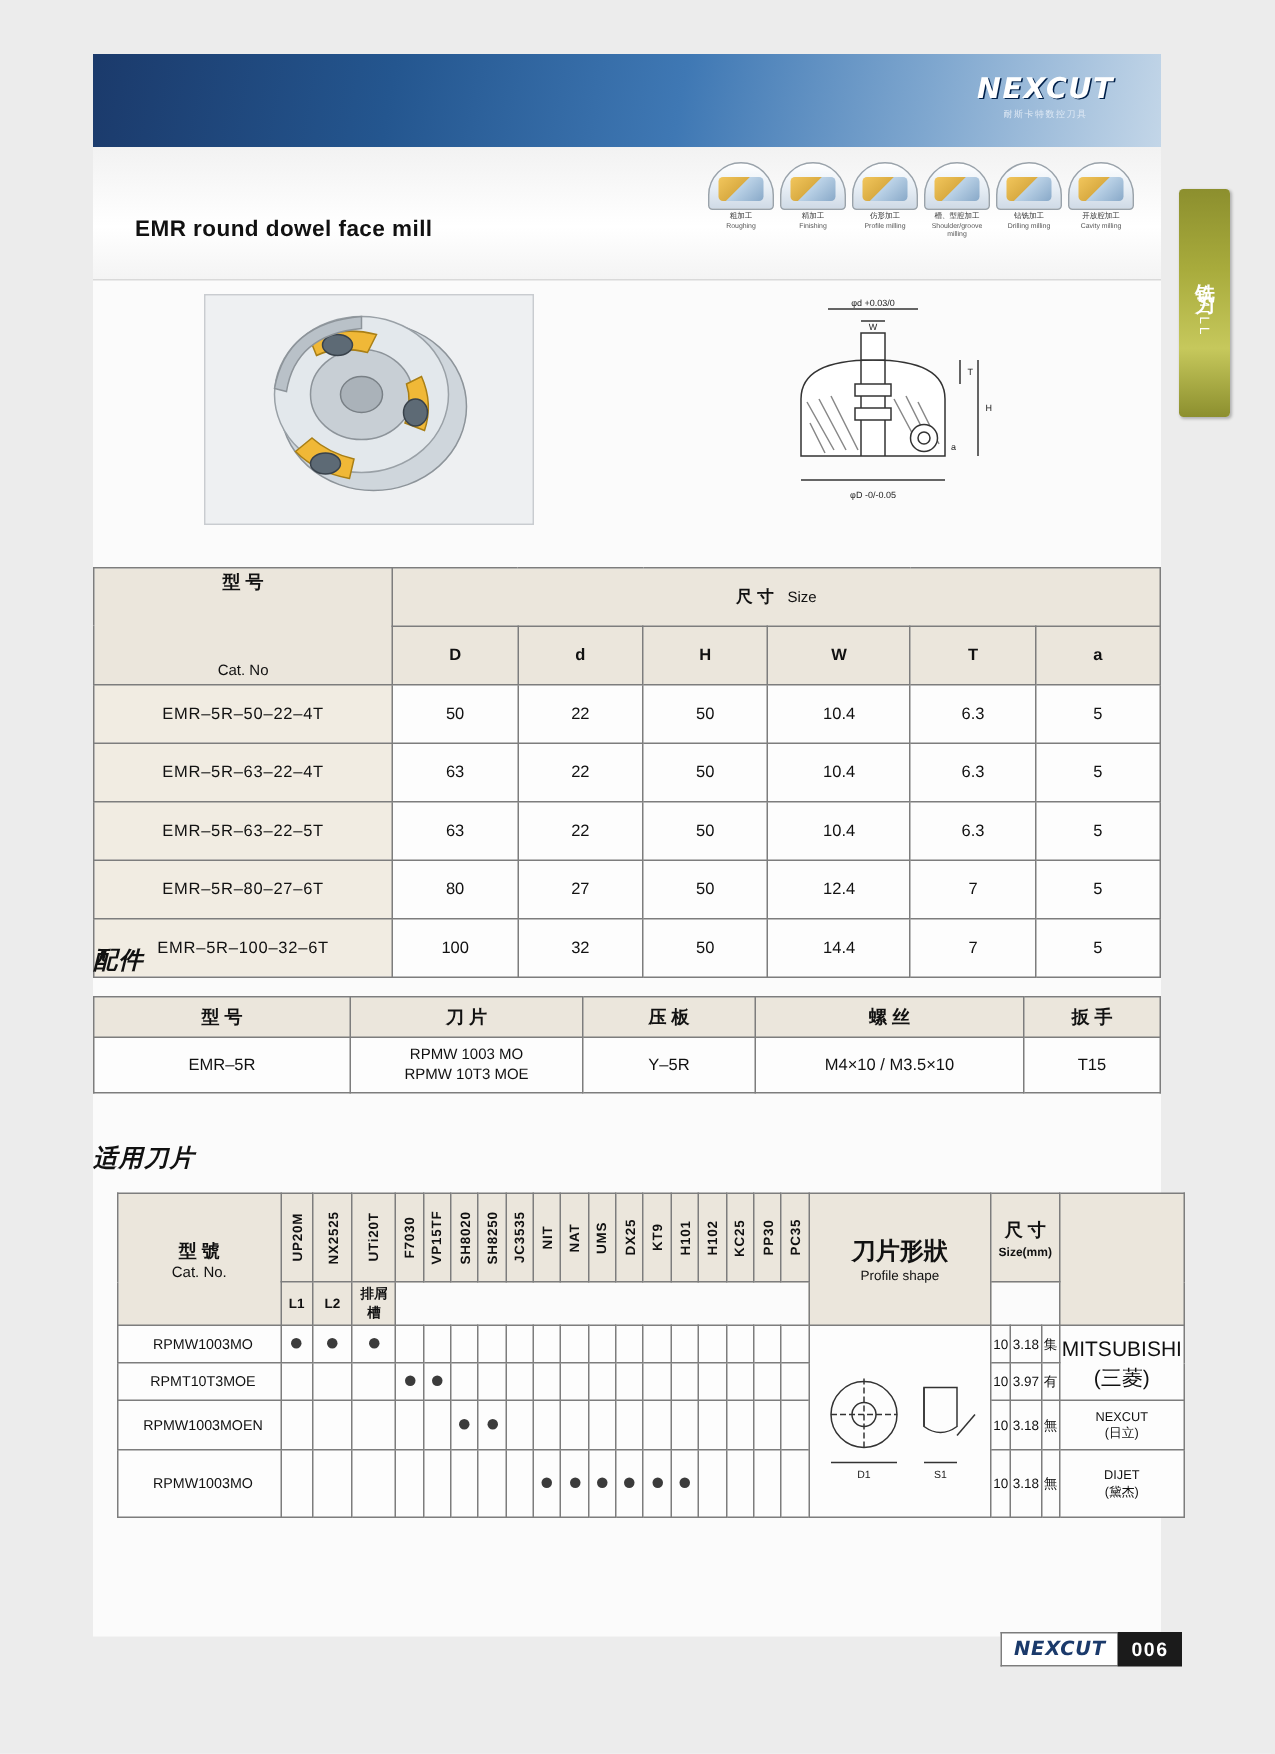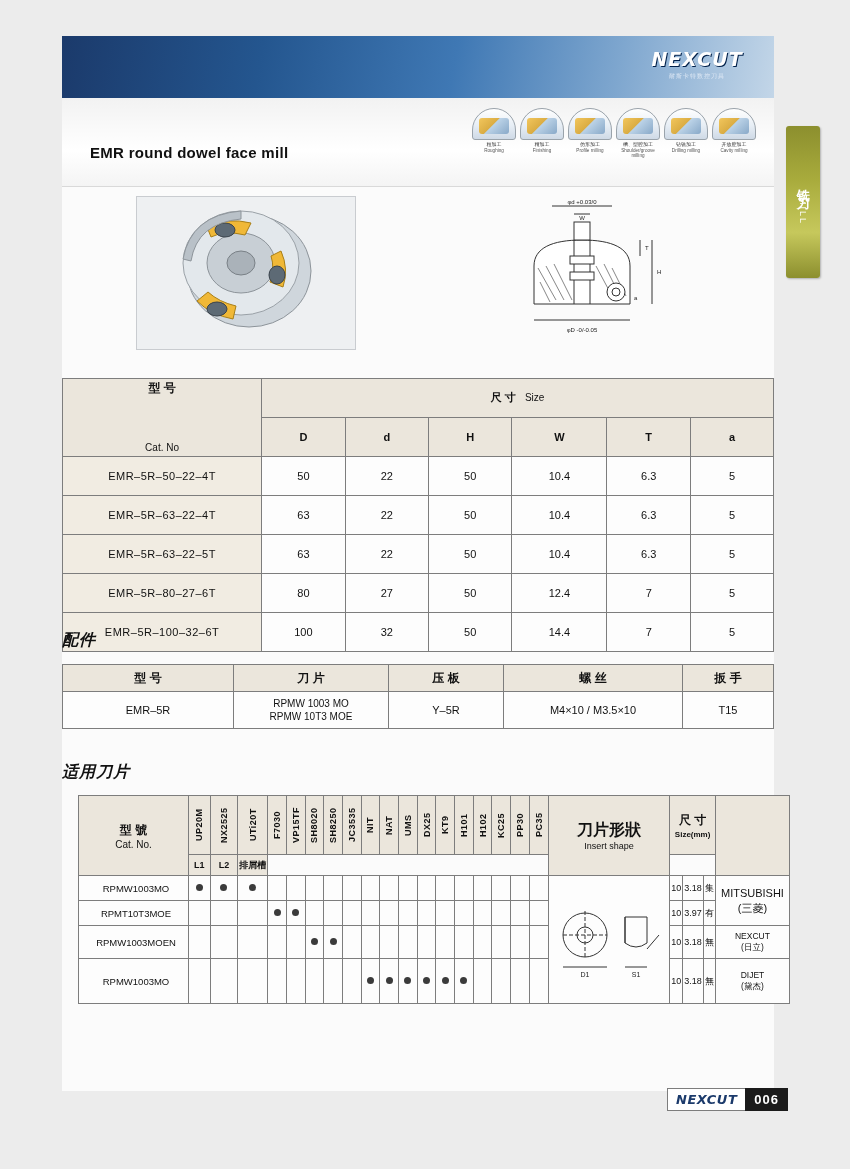--- a/index.html
+++ b/index.html
@@ -406,21 +406,21 @@
             <div class="vert">KC25</div>
           </th>
         <th style="width:18px">
             <div class="vert">PP30</div>
           </th>
         <th style="width:18px">
             <div class="vert">PC35</div>
           </th>
         <th rowspan="2" style="width:120px">
           <div style="font-size:16px;font-weight:bold">刀片形狀</div>
-          <div style="font-size:9px;font-weight:normal">Insert shape</div>
+          <div style="font-size:9px;font-weight:normal">Profile shape</div>
         </th>
         <th colspan="3" style="height:22px">
           <span style="font-size:12px;font-weight:bold">尺  寸</span><span style="font-size:8px">Size(mm)</span>
         </th>
         <th rowspan="2" style="width:74px"></th>
       </tr>
       <tr>
         <th style="width:22px;height:18px">L1</th>
         <th style="width:30px">L2</th>
         <th style="width:34px">排屑槽</th>
@@ -460,21 +460,21 @@
               <line x1="96" y1="52" x2="108" y2="38"></line>
               <line x1="74" y1="70" x2="96" y2="70"></line>
             </g>
             <text x="34" y="80" font-size="7" text-anchor="middle" fill="#222" font-family="Liberation Sans, sans-serif">D1</text>
             <text x="85" y="80" font-size="7" text-anchor="middle" fill="#222" font-family="Liberation Sans, sans-serif">S1</text>
           </svg>
         </td>
         <td>10</td>
         <td>3.18</td>
         <td>集</td>
-        <td rowspan="2" style="font-size:11px;line-height:1.3">
+        <td rowspan="2" style="font-size:14px;line-height:1.3">
           <div>MITSUBISHI</div>
           <div>(三菱)</div>
         </td>
       </tr>
       <tr>
         <td class="cat3" style="height:22px">RPMT10T3MOE</td>
         <td></td>
           <td></td>
           <td></td>
         <td><span class="dot"></span></td>

